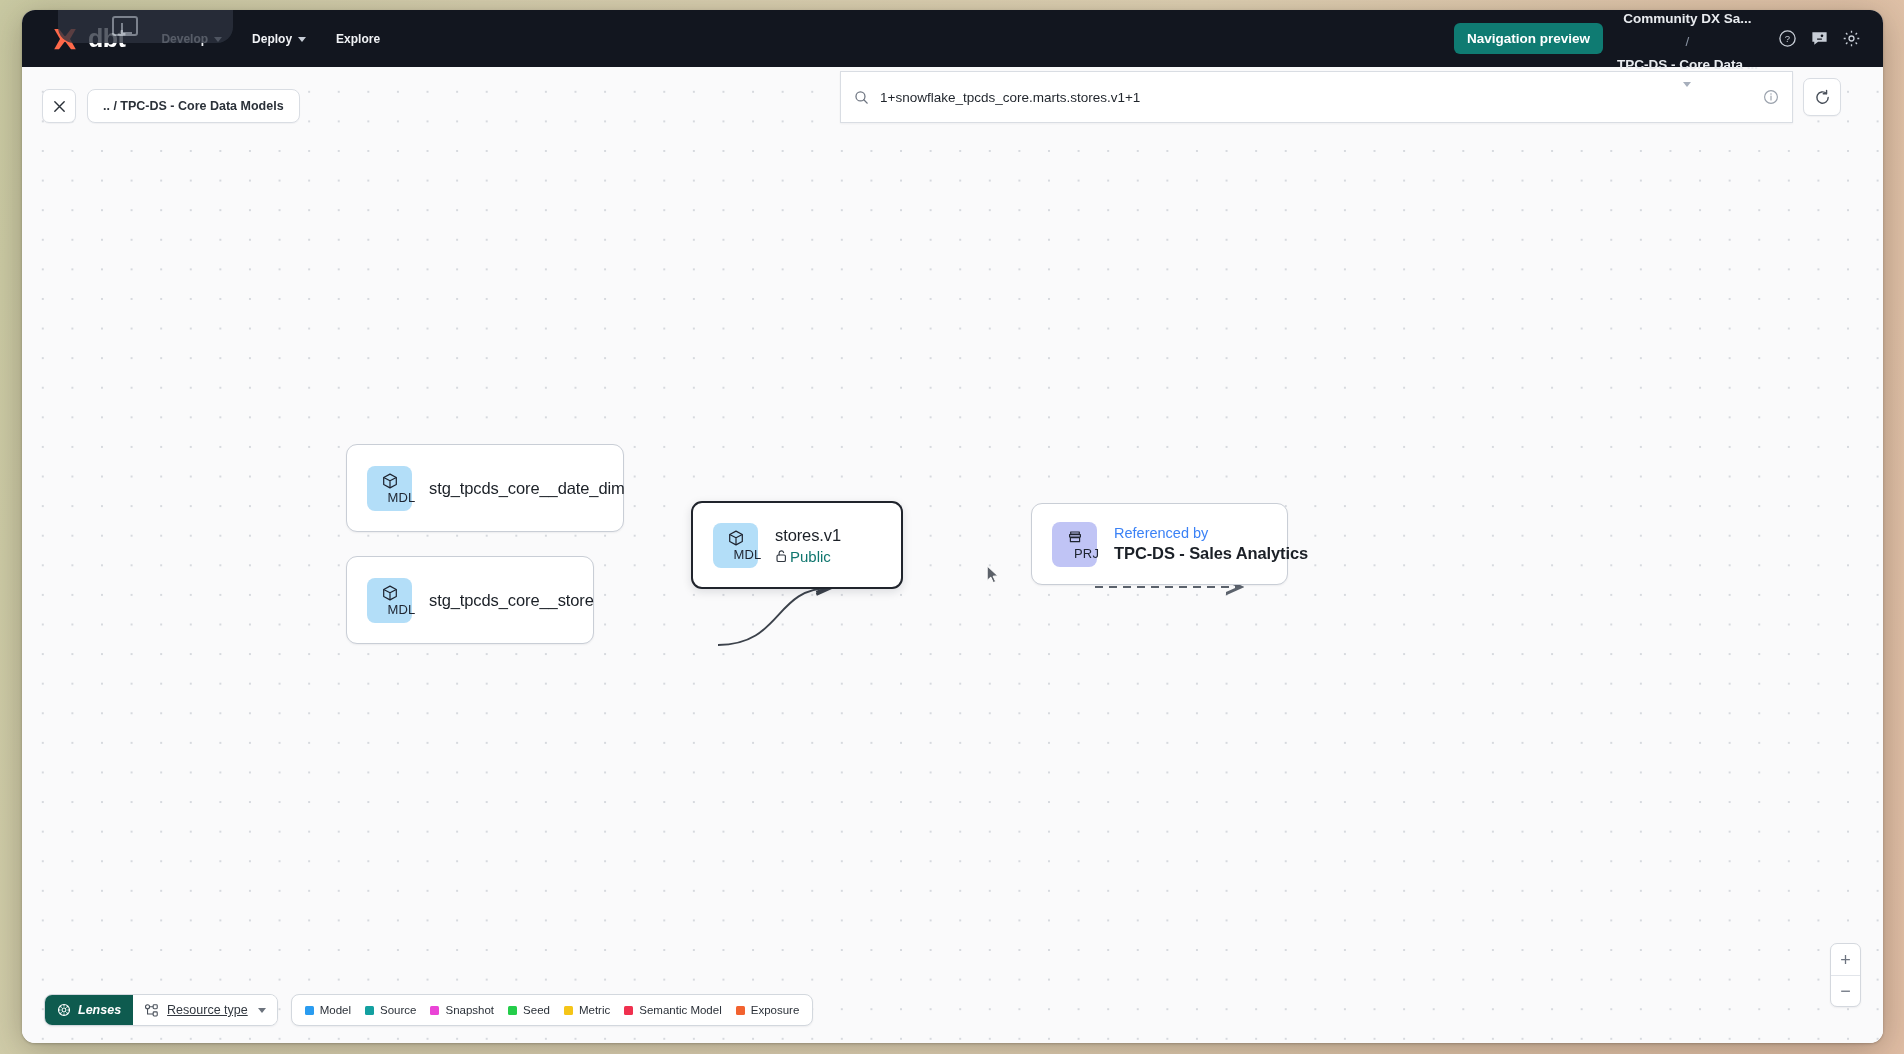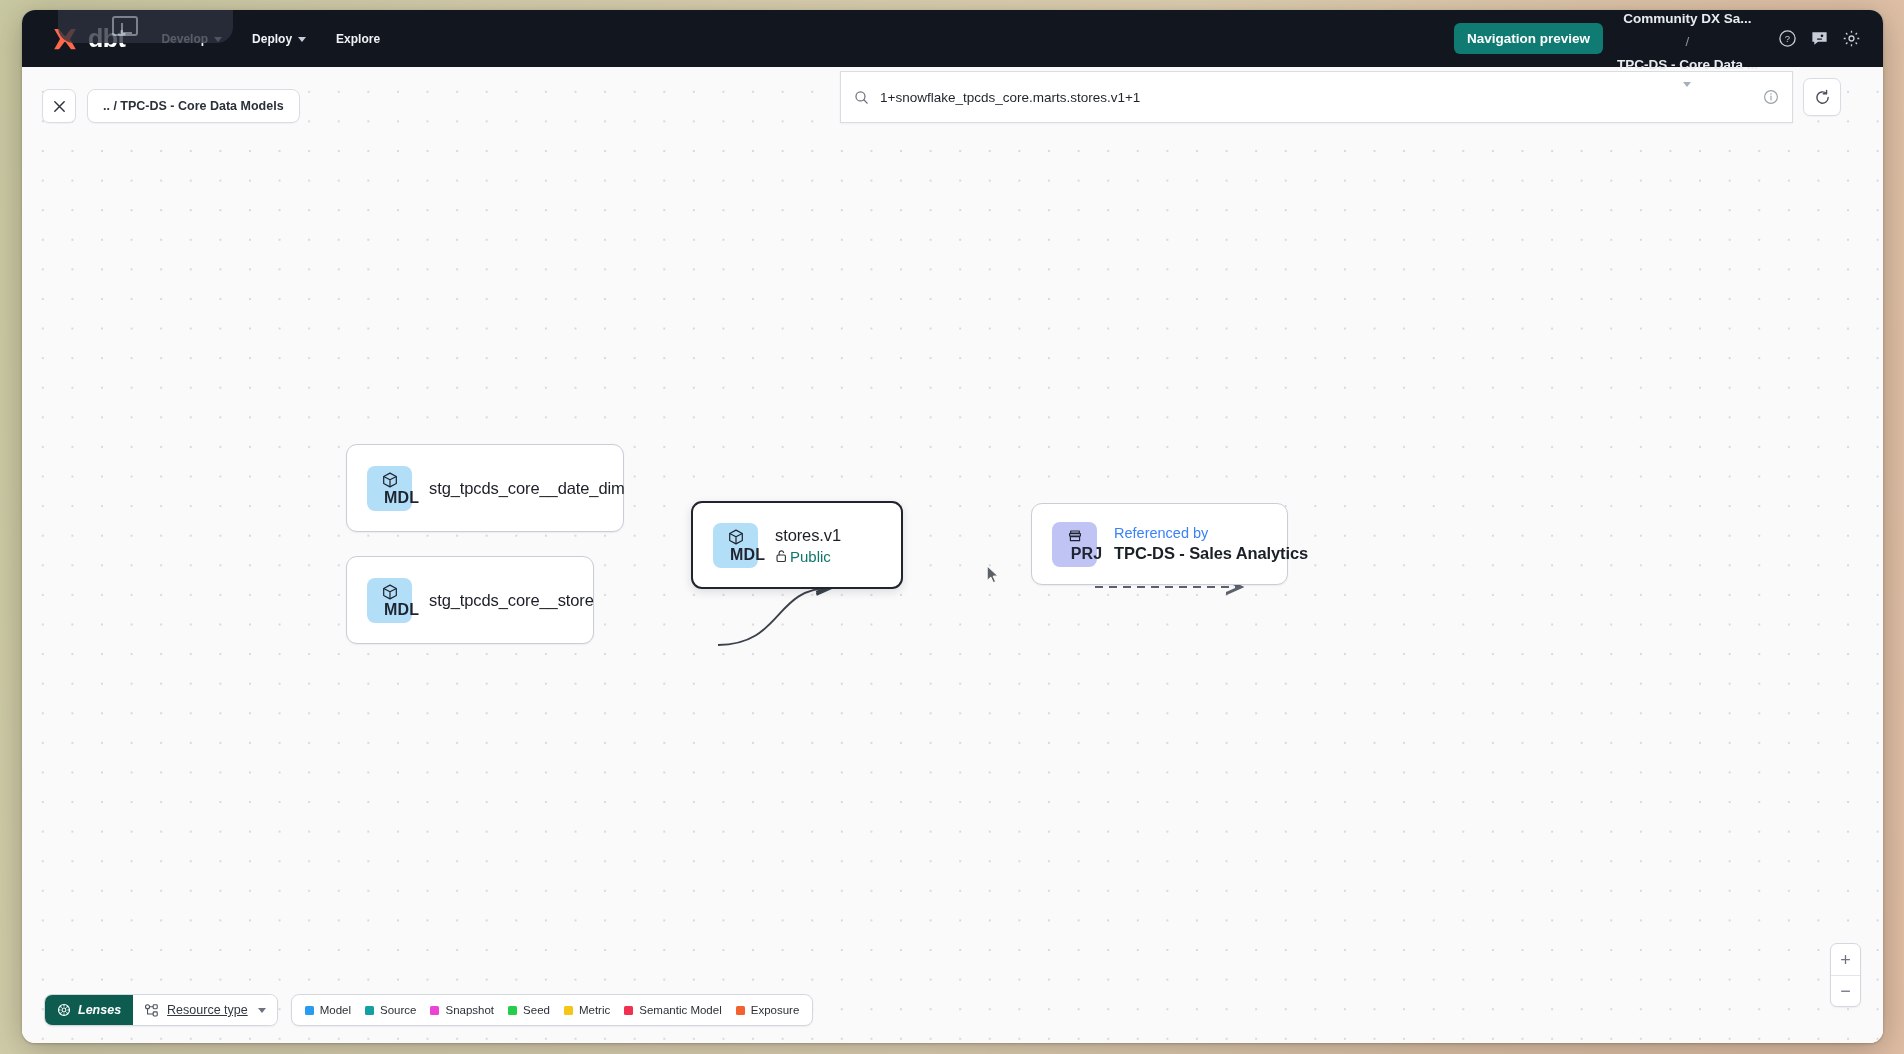--- a/index.html
+++ b/index.html
@@ -201,21 +201,21 @@
     width: 45px; height: 45px;
     border-radius: 8px;
     display: flex; flex-direction: column;
     align-items: center; justify-content: center;
     gap: 1px;
     flex-shrink: 0;
   }
   .badge.mdl { background: #b3def8; }
   .badge.prj { background: #c0c4f5; }
   .badge .badge-label {
-    font-size: 16px; font-weight: 700; color: #1e2430; letter-spacing: .2px;
+    font-size: 13px; font-weight: 400; color: #1e2430; letter-spacing: .2px;
     line-height: 1;
     margin-left: 24px;
   }
 
   .node-body { margin-left: 17px; display:flex; flex-direction: column; gap: 3px; }
   .node-title { font-size: 16.5px; font-weight: 400; color: #1b2027; white-space: nowrap; letter-spacing: -0.1px;}
   .node-title.strong { font-weight: 600; }
   .node-sub { font-size: 15px; color: #0f766e; display:flex; align-items:center; gap:2px;}
   .node-kicker { font-size: 14.5px; color: #3b82f6; }
 

